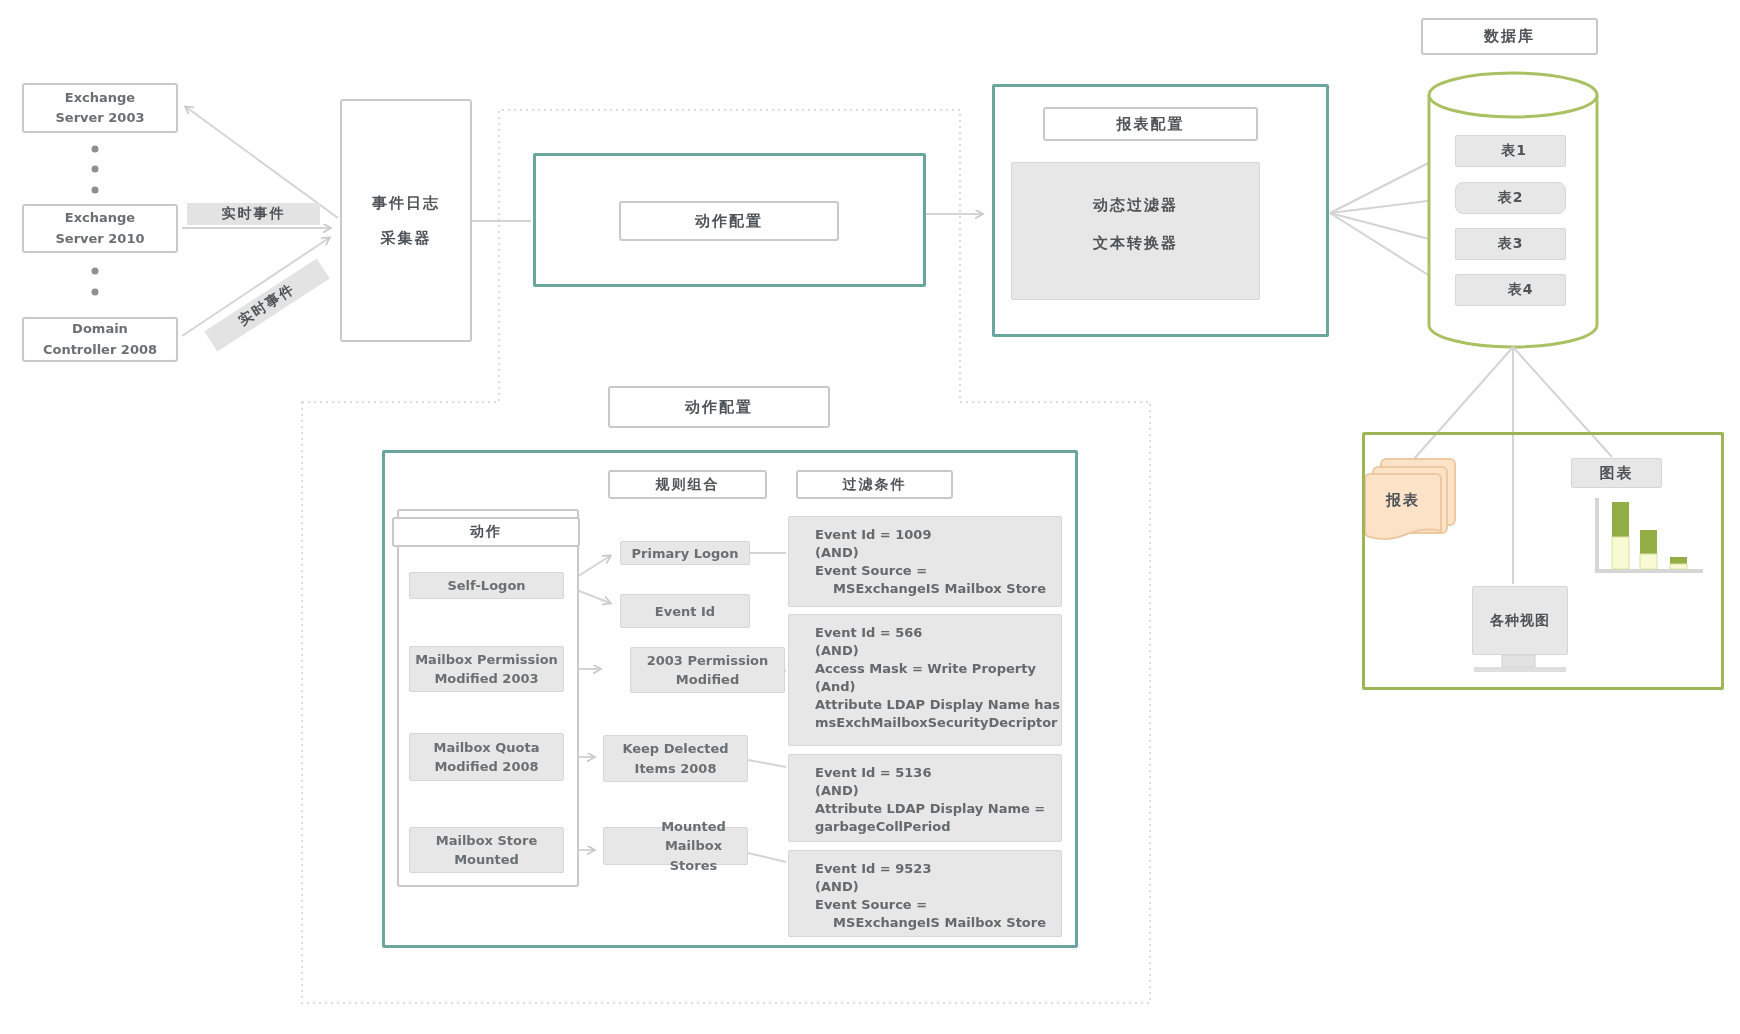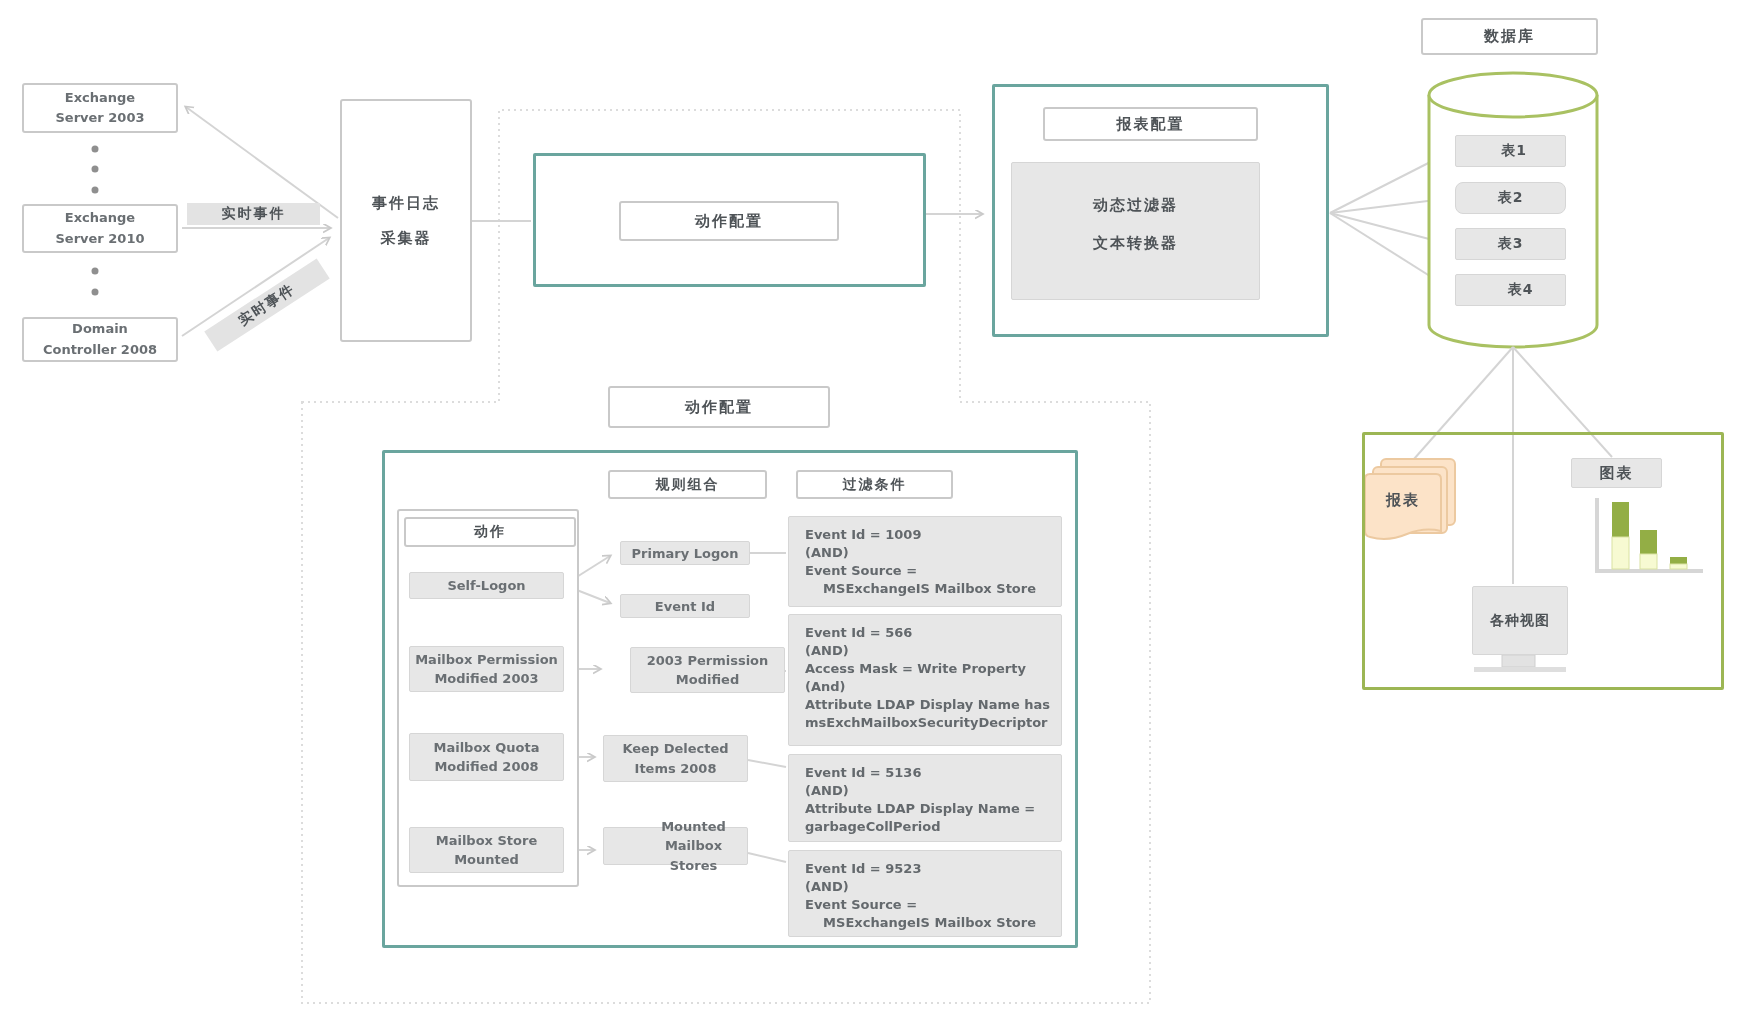--- a/index.html
+++ b/index.html
@@ -9,21 +9,21 @@
   .abs{position:absolute;box-sizing:border-box;z-index:1;}
   .cbox{display:flex;align-items:center;justify-content:center;text-align:center;white-space:pre-wrap;}
   .white-label{background:#ffffff;border:2px solid #c9c9c9;border-radius:3px;}
   .teal-frame{background:#ffffff;border:3px solid #6aa59e;border-radius:2px;}
   .green-frame{background:transparent;border:3px solid #9cb654;border-radius:2px;}
   .gray-box{background:#e7e7e7;border:1px solid #d6d6d6;border-radius:2px;}
   .gray-flat{background:#e3e3e3;}
   .cn{letter-spacing:2px;color:#4e5357;}
   .en{color:#6a6f73;}
   .filter-box{background:#e7e7e7;border:1px solid #d6d6d6;border-radius:2px;
-              white-space:pre-wrap;text-align:left;padding:9px 0 0 16px;
+              white-space:pre-wrap;text-align:left;padding:9px 0 0 26px;
               font-size:13px;line-height:18px;color:#64696d;}
   .container-frame{background:#ffffff;border:2px solid #c9c9c9;border-radius:3px;}
 </style>
 </head>
 <body>
 
 <div id="stage">
 
   <svg id="lines" width="1740" height="1034" viewBox="0 0 1740 1034">
     <defs>
@@ -137,31 +137,31 @@
   <div class="abs cbox gray-box cn" style="left:1571px;top:458px;width:91px;height:30px;font-size:15px;">图表</div>
   <div class="abs cbox gray-box cn" style="left:1472px;top:586px;width:96px;height:69px;font-size:14px;letter-spacing:1px;">各种视图</div>
 
   <div class="abs cbox white-label cn" style="left:608px;top:386px;width:222px;height:42px;font-size:15px;">动作配置</div>
   <div class="abs teal-frame" style="left:382px;top:450px;width:696px;height:498px;background:transparent;"></div>
 
   <div class="abs cbox white-label cn" style="left:608px;top:470px;width:159px;height:29px;font-size:14px;">规则组合</div>
   <div class="abs cbox white-label cn" style="left:796px;top:470px;width:157px;height:29px;font-size:14px;">过滤条件</div>
 
   <div class="abs container-frame" style="left:397px;top:509px;width:182px;height:378px;"></div>
-  <div class="abs cbox white-label cn" style="left:404px;top:517px;width:172px;height:30px;font-size:14px;">动作</div>
+  <div class="abs cbox white-label cn" style="left:392px;top:517px;width:188px;height:30px;font-size:14px;">动作</div>
   <div class="abs cbox gray-box en" style="left:409px;top:572px;width:155px;height:27px;font-size:13px;">Self-Logon</div>
   <div class="abs cbox gray-box en" style="left:409px;top:646px;width:155px;height:46px;font-size:13px;line-height:1.5;">Mailbox Permission
 Modified 2003</div>
   <div class="abs cbox gray-box en" style="left:409px;top:733px;width:155px;height:48px;font-size:13px;line-height:1.5;">Mailbox Quota
 Modified 2008</div>
   <div class="abs cbox gray-box en" style="left:409px;top:827px;width:155px;height:46px;font-size:13px;line-height:1.5;">Mailbox Store
 Mounted</div>
 
   <div class="abs cbox gray-box en" style="left:620px;top:541px;width:130px;height:24px;font-size:13px;">Primary Logon</div>
-  <div class="abs cbox gray-box en" style="left:620px;top:594px;width:130px;height:24px;font-size:13px;">Event Id</div>
+  <div class="abs cbox gray-box en" style="left:620px;top:594px;width:130px;height:34px;font-size:13px;">Event Id</div>
   <div class="abs cbox gray-box en" style="left:609px;top:647px;width:155px;height:46px;font-size:13px;line-height:1.5;margin-left:21px;">2003 Permission
 Modified</div>
   <div class="abs cbox gray-box en" style="left:603px;top:735px;width:145px;height:47px;font-size:13px;line-height:1.5;">Keep Delected
 Items 2008</div>
   <div class="abs cbox gray-box en" style="left:603px;top:827px;width:145px;height:38px;font-size:13px;line-height:1.5;padding-left:36px;">Mounted Mailbox
 Stores</div>
 
   <div class="abs filter-box" style="left:788px;top:516px;width:274px;height:91px;">Event Id = 1009
 (AND)
 Event Source =

